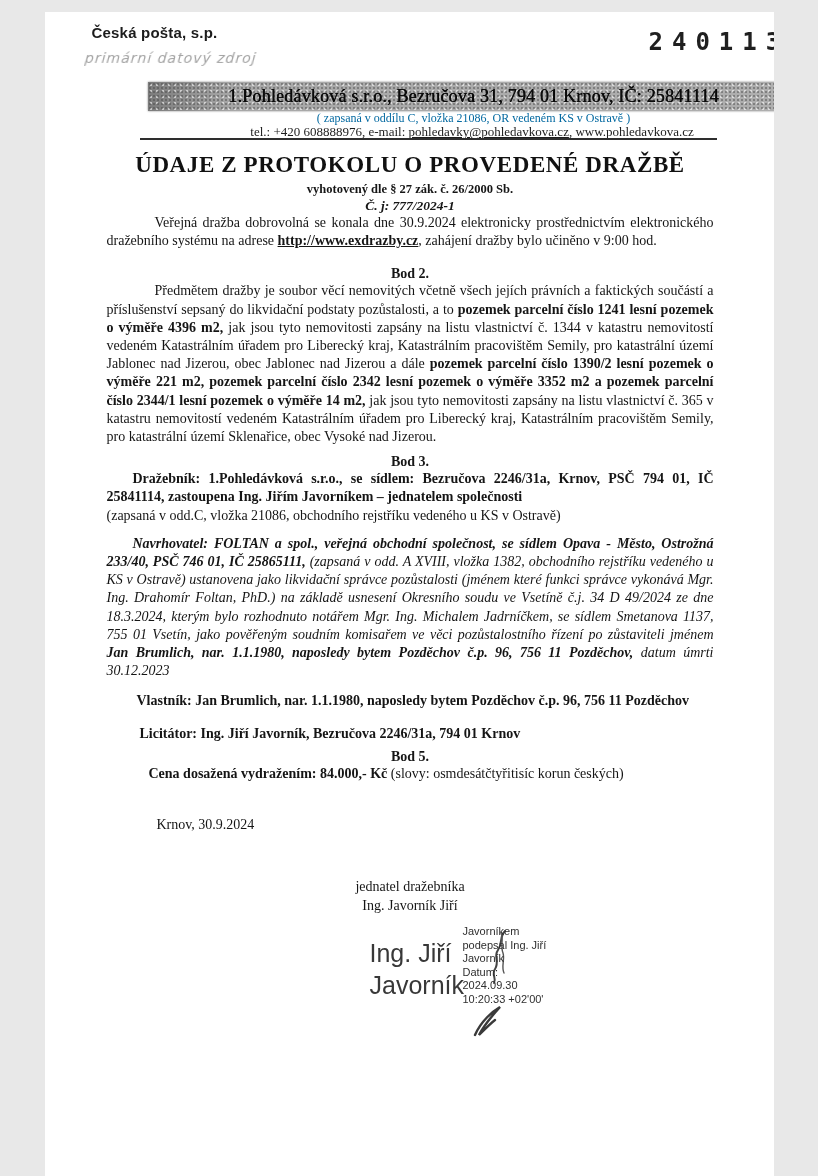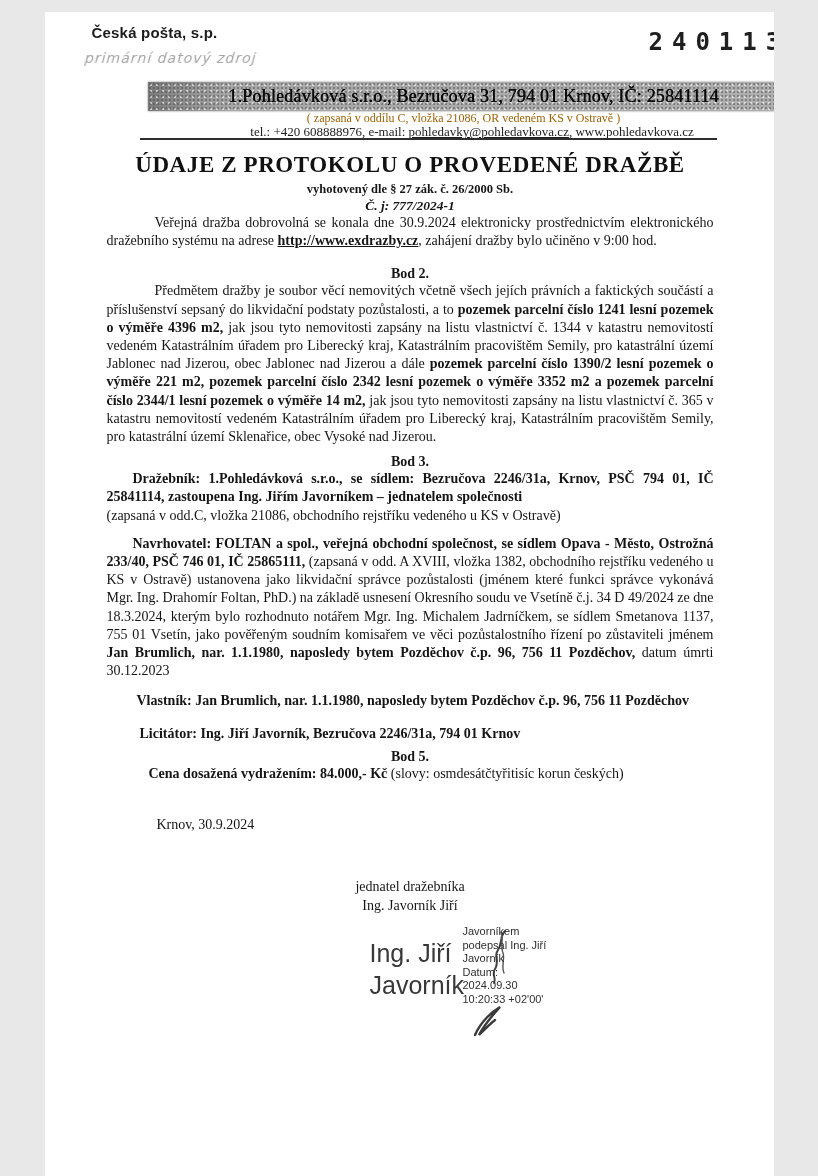--- a/index.html
+++ b/index.html
@@ -16,41 +16,41 @@
          font-size:24px;letter-spacing:9px;color:#1f1f1f;filter:blur(.3px);transform:scaleY(1.06);white-space:nowrap;}
   .banner{position:absolute;left:103px;top:70px;width:652px;height:29px;display:flex;align-items:center;justify-content:center;
           background-color:#b0b0b0;
           background-image:
             radial-gradient(rgba(70,70,70,.45) 1px, transparent 1.3px),
             radial-gradient(rgba(255,255,255,.55) 1px, transparent 1.3px),
             linear-gradient(to right, rgba(80,80,80,.55), rgba(130,130,130,.18) 85px, rgba(165,165,165,.12));
           background-size:4px 4px,6px 6px,100% 100%;
           box-shadow:0 0 2px #8a8a8a;}
   .banner .co{font-weight:normal;font-size:18px;color:#0c0c0c;letter-spacing:.2px;text-shadow:.4px 0 0 #000;white-space:nowrap;}
-  .registry{position:absolute;left:93px;top:99px;width:652px;text-align:center;font-size:12px;color:#a16207;}
+  .registry{position:absolute;left:103px;top:99px;width:652px;text-align:center;font-size:12px;color:#0369a1;}
   .contact{position:absolute;left:95px;top:112px;width:665px;text-align:center;font-size:13px;color:#1d1d1d;}
   .rule{position:absolute;left:95px;right:57px;top:126px;height:2px;background:#2e2e2e;}
 
   
   .content{position:absolute;left:62px;right:60px;top:132px;}
   .title{margin:8px 0 0 0;text-align:center;font-weight:bold;font-size:23px;letter-spacing:.6px;color:#111;}
   .subtitle{margin:4px 0 0 0;text-align:center;font-weight:bold;font-size:12.5px;}
   .ref{margin:1px 0 0 0;text-align:center;font-weight:bold;font-style:italic;font-size:13.5px;}
   .bod{text-align:center;font-weight:bold;font-size:14px;}
   .bod.h1{margin-top:15px;}
   .bod.h2{margin-top:16px;}
   .bod.h3{margin-top:8px;}
   .bod.h5{margin-top:6px;}
   p.body{margin:0;font-size:14px;line-height:18.2px;text-align:justify;color:#151515;}
   p.ind48{text-indent:48px;}
   p.ind26{text-indent:26px;}
   p.ind30{text-indent:30px;}
   p.ind33{text-indent:33px;}
   p.ind42{text-indent:42px;}
-  p.mt10{margin-top:10px;}
+  p.mt10{margin-top:10px;font-style:italic;}
   p.mt12{margin-top:12px;}
   p.mt14{margin-top:14px;}
   .b{font-weight:bold;}
   .u{text-decoration:underline;}
   .place-date{margin-top:34px;padding-left:50px;font-size:14px;}
 
   
   .sig-center{margin-top:44px;text-align:center;font-size:14px;line-height:19px;}
   .digital{position:relative;height:120px;margin-top:8px;}
   .dig-name{position:absolute;left:263px;top:14px;font-family:"Liberation Sans","DejaVu Sans",sans-serif;

